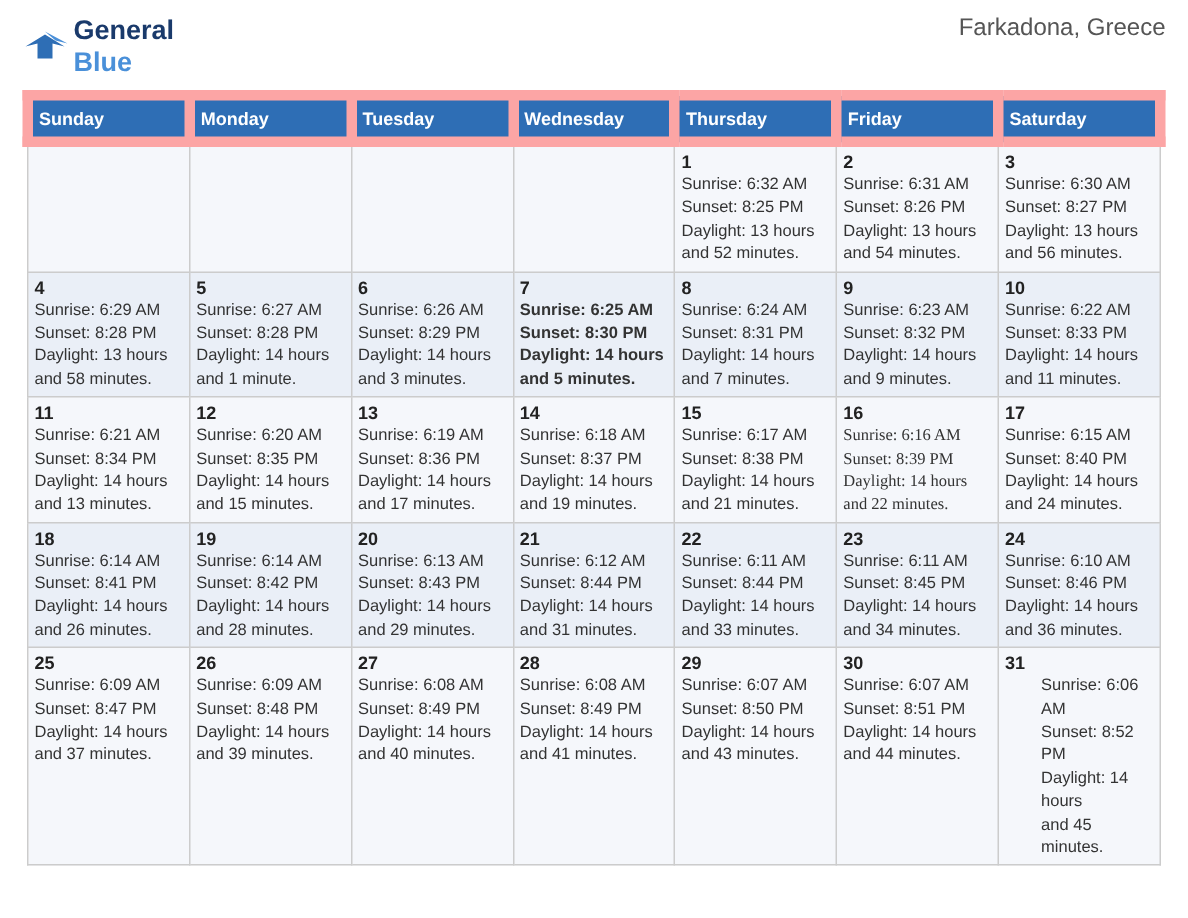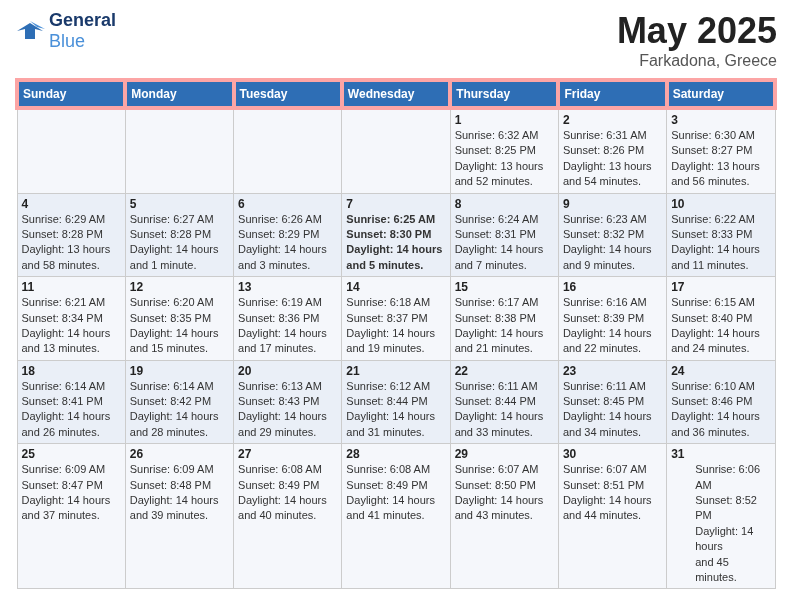--- a/index.html
+++ b/index.html
@@ -3,37 +3,37 @@
   <meta charset="utf-8">
   <style>
     * { box-sizing: border-box; margin: 0; padding: 0; }
     body { font-family: Arial, sans-serif; background: #fff; width: 792px; height: 612px; overflow: hidden; }
     
     .page { width: 792px; height: 443px; display: flex; flex-direction: column; padding: 10px 15px; }
     
     .header { display: flex; justify-content: space-between; align-items: flex-start; margin-bottom: 8px; }
     .logo-text { display: flex; flex-direction: column; }
     .logo-general { font-size: 18px; font-weight: bold; color: #1a3a6b; }
-    .logo-blue { font-size: 18px; font-weight: normal; color: #4a90d9; }
+    .logo-blue { font-size: 18px; font-weight: bold; color: #4a90d9; }
     .logo-icon { width: 30px; height: 24px; margin-right: 4px; }
     
     .title-block { text-align: right; }
     .month-title { font-size: 36px; font-weight: bold; color: #222; }
     .subtitle { font-size: 16px; color: #555; }
     
     .calendar { flex: 1; border-collapse: collapse; width: 100%; }
     
     .calendar th {
       background-color: #2e6eb5;
       color: #fff;
       font-size: 12px;
       font-weight: bold;
       padding: 5px 4px;
       text-align: left;
-      border: 4px solid #fca5a5;
+      border: 7px solid #fca5a5;
     }
     
     .calendar td {
       border: 1px solid #ccc;
       vertical-align: top;
       padding: 3px 4px;
       font-size: 9.5px;
       color: #333;
       background: #fff;
       width: calc(100% / 7);
@@ -59,21 +59,20 @@
       <svg class="logo-icon" viewBox="0 0 30 24" xmlns="http://www.w3.org/2000/svg">
         <polygon points="15,4 28,12 20,10 20,20 10,20 10,10 2,12" fill="#2e6eb5"></polygon>
         <polygon points="15,2 30,10 22,8" fill="#4a90d9"></polygon>
       </svg>
       <div class="logo-text">
         <span class="logo-general">General</span>
         <span class="logo-blue">Blue</span>
       </div>
     </div>
     <div class="title-block">
-      <div class="month-title">May 2025</div>
       <div class="subtitle">Farkadona, Greece</div>
     </div>
   </div>
 
   <table class="calendar">
     <thead>
       <tr>
         <th>Sunday</th>
         <th>Monday</th>
         <th>Tuesday</th>
@@ -193,21 +192,21 @@
           </td>
           <td>
             <span class="day-number">15</span>
             <div class="day-info" style="white-space: pre-line;">Sunrise: 6:17 AM
 Sunset: 8:38 PM
 Daylight: 14 hours
 and 21 minutes.</div>
           </td>
           <td>
             <span class="day-number">16</span>
-            <div class="day-info" style="white-space: pre-line;">Sunrise: 6:16 AM
+            <div class="day-info" style="white-space: pre-line; font-family: Liberation Serif, serif;">Sunrise: 6:16 AM
 Sunset: 8:39 PM
 Daylight: 14 hours
 and 22 minutes.</div>
           </td>
           <td>
             <span class="day-number">17</span>
             <div class="day-info" style="white-space: pre-line;">Sunrise: 6:15 AM
 Sunset: 8:40 PM
 Daylight: 14 hours
 and 24 minutes.</div>

